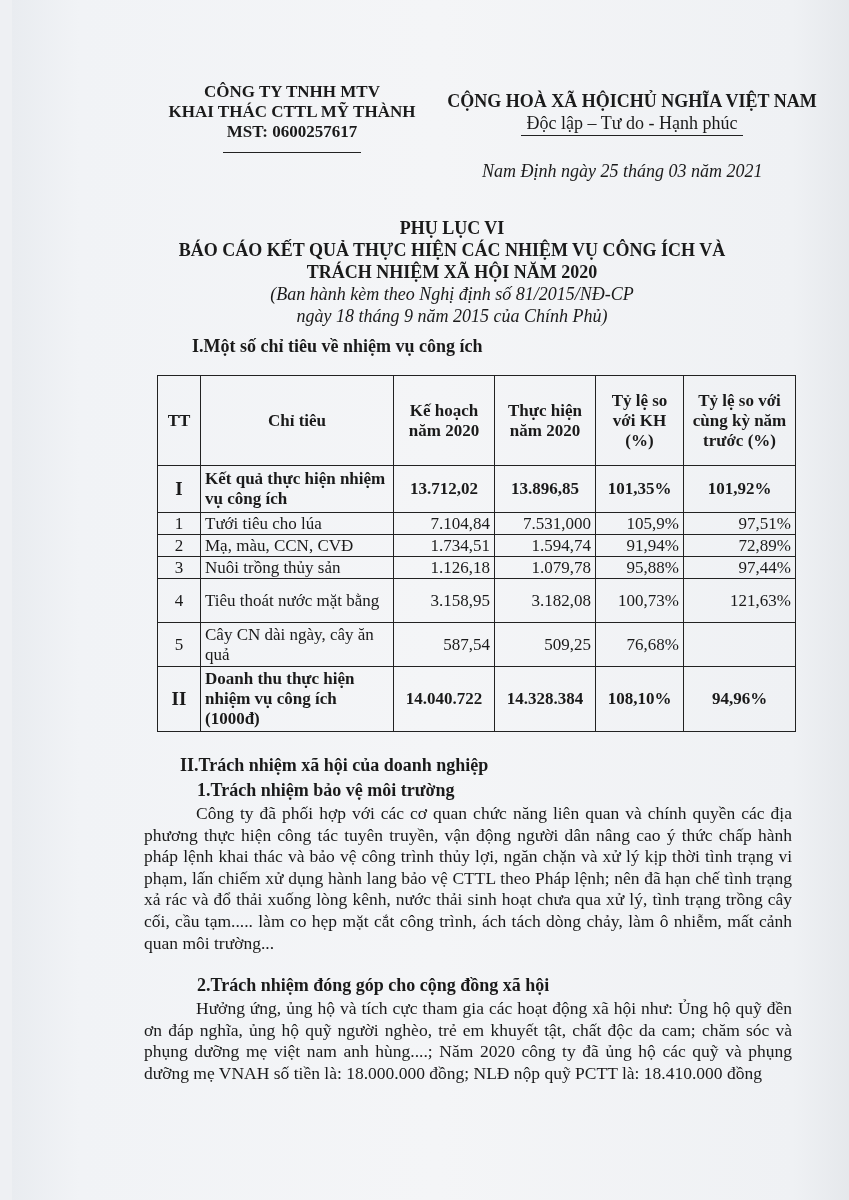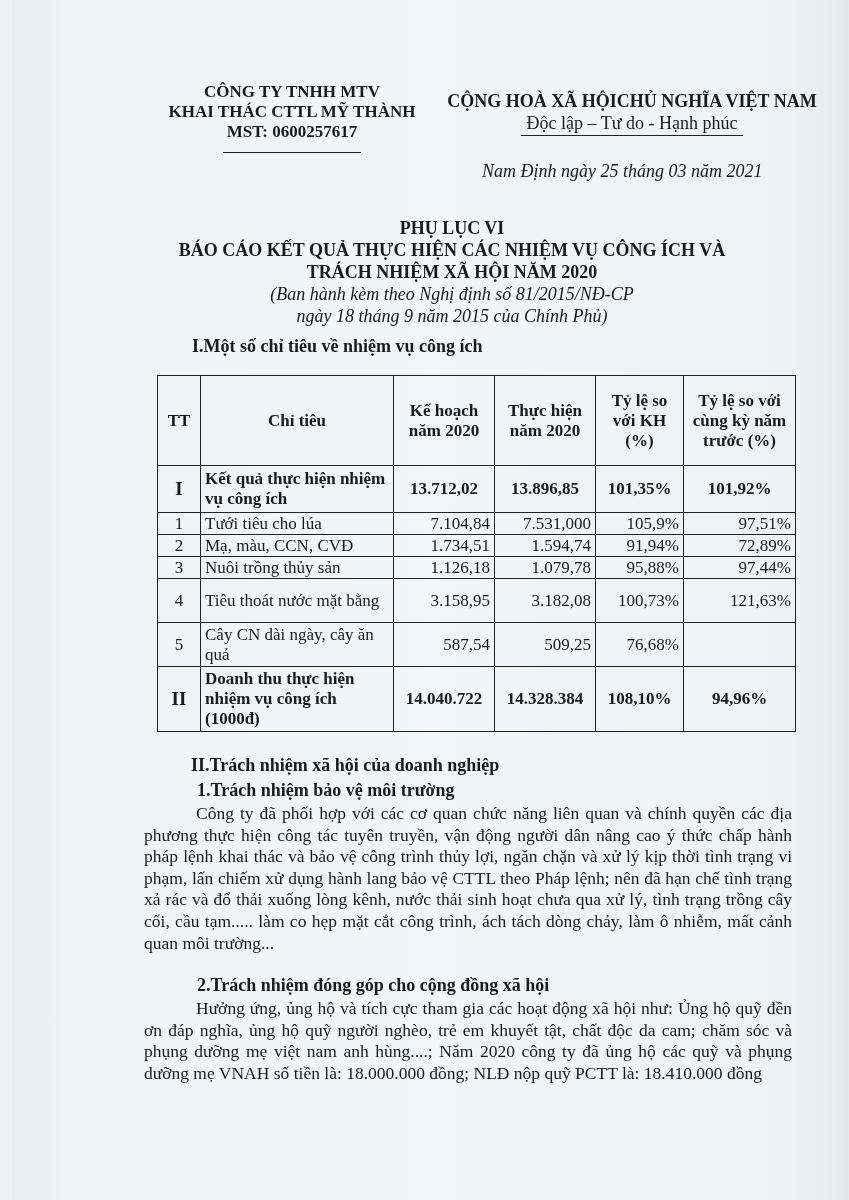--- a/index.html
+++ b/index.html
@@ -41,21 +41,21 @@
   .c-pct2 { width:103px; }
   tr.hrow { height:90px; }
   tr.r-I { height:47px; }
   tr.r-s { height:22px; }
   tr.r-d { height:44px; }
   tr.r-II { height:65px; }
   td.num { text-align:right; vertical-align:top; }
   td.numc { text-align:center; vertical-align:top; }
   .b { font-weight:bold; }
 
-  .sec2 { left:168px; top:755px; font-size:18px; font-weight:bold;margin-left:11px; }
+  .sec2 { left:168px; top:755px; font-size:18px; font-weight:bold; }
   .sub1 { left:185px; top:780px; font-size:18px; font-weight:bold; }
   .para { left:132px; width:648px; font-size:17.5px; line-height:21.6px; text-align:justify; }
   .para .indent { display:inline-block; width:52px; }
   .p1 { top:803px; }
   .sub2 { left:185px; top:975px; font-size:18px; font-weight:bold; }
   .p2 { top:998px; }
 </style>
 </head>
 <body>
 

